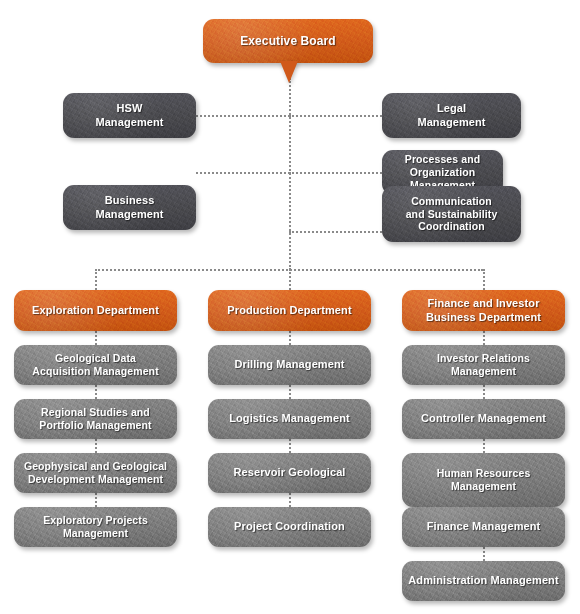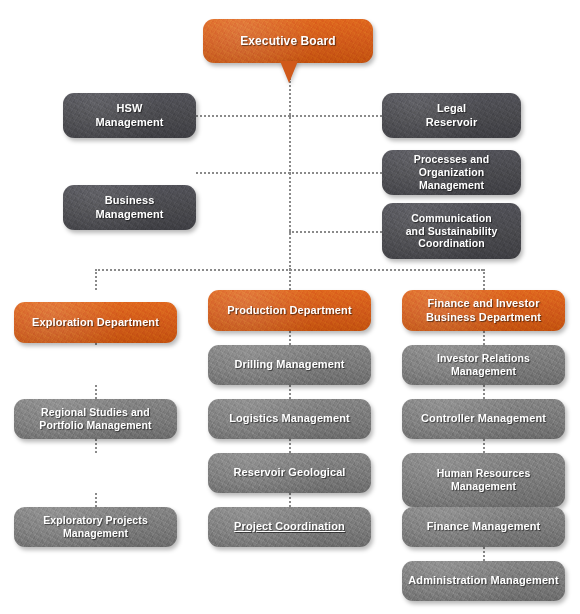--- a/index.html
+++ b/index.html
@@ -165,44 +165,52 @@
 Management</span>
   </div>
 
   <div class="node dark fs11" style="left:63px; top:150px; width:133px; height:45px;margin-top:35px;">
     <span class="label">Business
 Management</span>
   </div>
 
   <div class="node dark fs11" style="left:382px; top:93px; width:139px; height:45px;">
     <span class="label">Legal
-Reservoir</span>
-  </div>
-
-  <div class="node dark fs10" style="left:382px; top:150px; width:139px; height:45px;">
+Management</span>
+  </div>
+
+  <div class="node dark fs10" style="left:382px; top:150px; width:121px; height:45px;">
     <span class="label">Processes and
 Organization Management</span>
   </div>
 
-  <div class="node dark fs10" style="left:382px; top:203px; width:139px; height:56px;">
+  <div class="node dark fs10" style="left:382px; top:186px; width:139px; height:56px;">
     <span class="label">Communication
 and Sustainability
 Coordination</span>
   </div>
 
-  <div class="node orange fs11" style="left:14px; top:290px; width:163px; height:41px;margin-top:12px;">
+  <div class="node orange fs11" style="left:14px; top:290px; width:163px; height:41px;">
     <span class="label">Exploration Department</span>
   </div>
 
+  <div class="node mid fs10" style="left:14px; top:345px; width:163px; height:40px;">
+    <span class="label">Geological Data
+Acquisition Management</span>
+  </div>
 
   <div class="node mid fs10" style="left:14px; top:399px; width:163px; height:40px;">
     <span class="label">Regional Studies and
 Portfolio Management</span>
   </div>
 
+  <div class="node mid fs10" style="left:14px; top:453px; width:163px; height:40px;">
+    <span class="label">Geophysical and Geological
+Development Management</span>
+  </div>
 
   <div class="node mid fs10" style="left:14px; top:507px; width:163px; height:40px;">
     <span class="label">Exploratory Projects
 Management</span>
   </div>
 
   <div class="node orange fs11" style="left:208px; top:290px; width:163px; height:41px;">
     <span class="label">Production Department</span>
   </div>
 
@@ -211,21 +219,21 @@
   </div>
 
   <div class="node mid fs11" style="left:208px; top:399px; width:163px; height:40px;">
     <span class="label">Logistics Management</span>
   </div>
 
   <div class="node mid fs11" style="left:208px; top:453px; width:163px; height:40px;">
     <span class="label">Reservoir Geological</span>
   </div>
 
-  <div class="node mid fs11" style="left:208px; top:507px; width:163px; height:40px;text-decoration:underline;">
+  <div class="node mid fs11" style="left:208px; top:507px; width:163px; height:40px;">
     <span class="label">Project Coordination</span>
   </div>
 
   <div class="node orange fs11" style="left:402px; top:290px; width:163px; height:41px;">
     <span class="label">Finance and Investor
 Business Department</span>
   </div>
 
   <div class="node mid fs10" style="left:402px; top:345px; width:163px; height:40px;">
     <span class="label">Investor Relations

